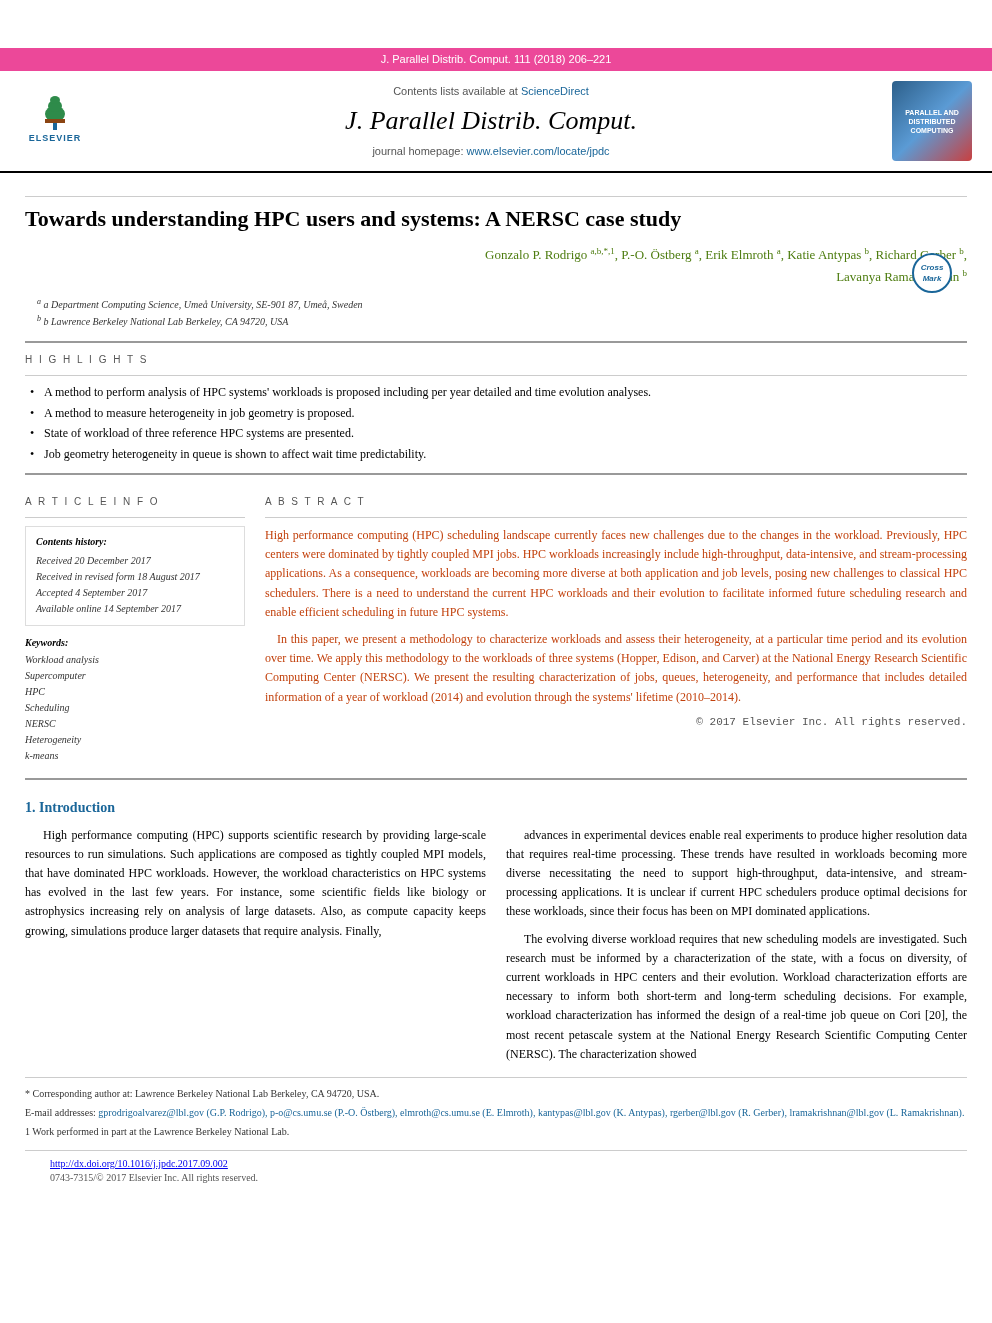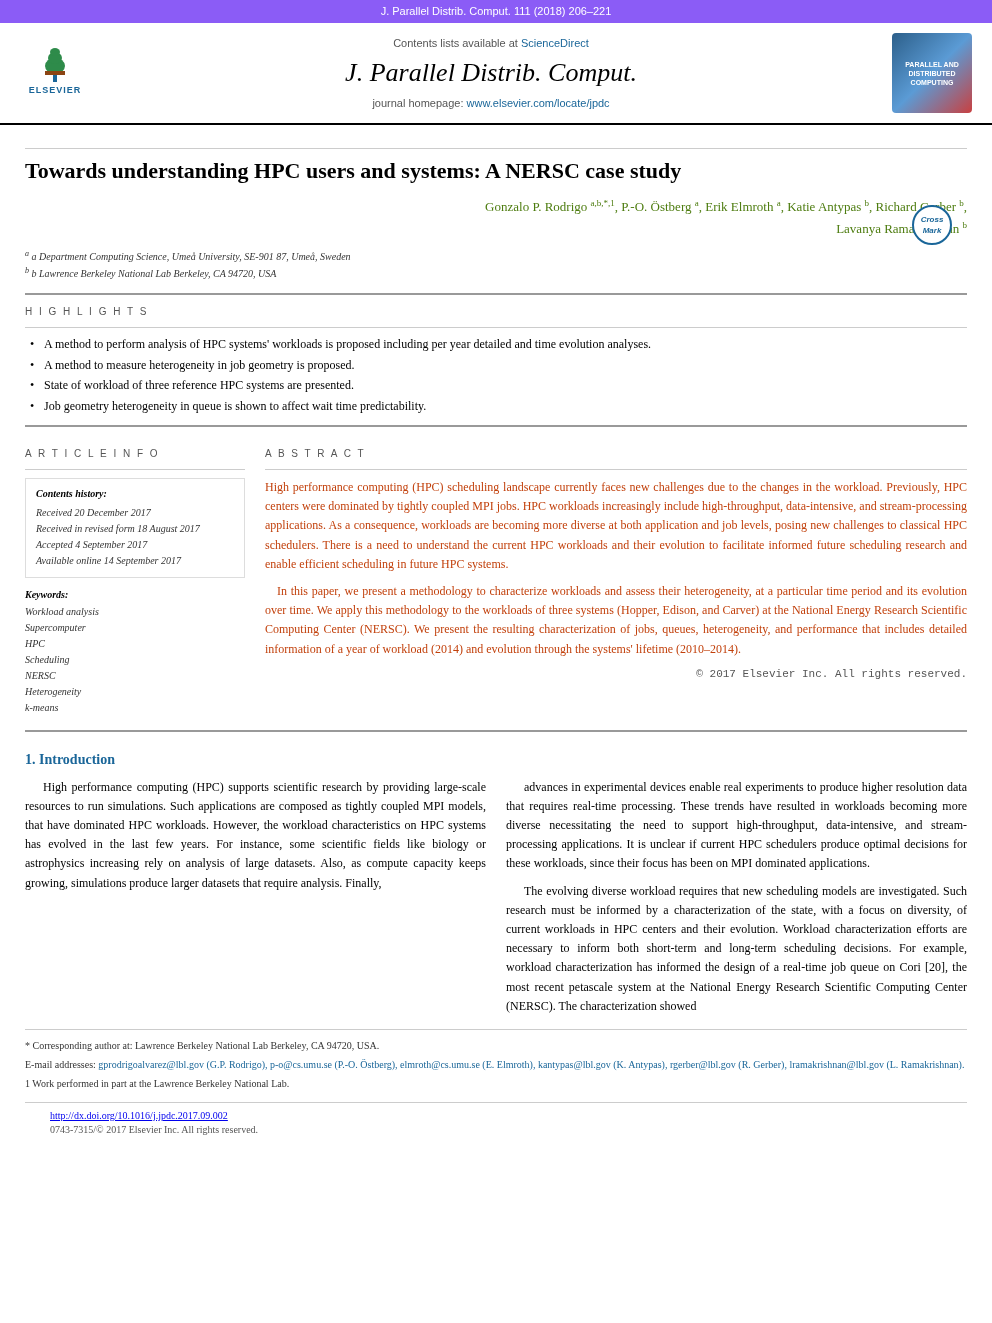--- a/index.html
+++ b/index.html
@@ -14,26 +14,27 @@
     .page {
       width: 992px;
       min-height: 1323px;
       background: #fff;
       padding: 0;
       position: relative;
     }
 
     
     .top-bar {
-      background: #8b5cf6;
+      background: #ec4899;
       text-align: center;
       padding: 4px 0;
       font-size: 11px;
       color: #fff;
       font-family: Arial, sans-serif;
+      margin-top: 48px;
     }
 
     
     .journal-header {
       display: flex;
       align-items: center;
       padding: 10px 20px;
       border-bottom: 2px solid #000;
       justify-content: space-between;
     }
@@ -149,20 +150,21 @@
       vertical-align: super;
     }
 
     
     .affiliations {
       font-size: 10px;
       font-style: italic;
       color: #333;
       margin-bottom: 12px;
       line-height: 1.5;
+      margin-left: 12px;
     }
 
     .affil-sup {
       font-size: 8px;
       vertical-align: super;
     }
 
     
     .crossmark {
       position: absolute;

